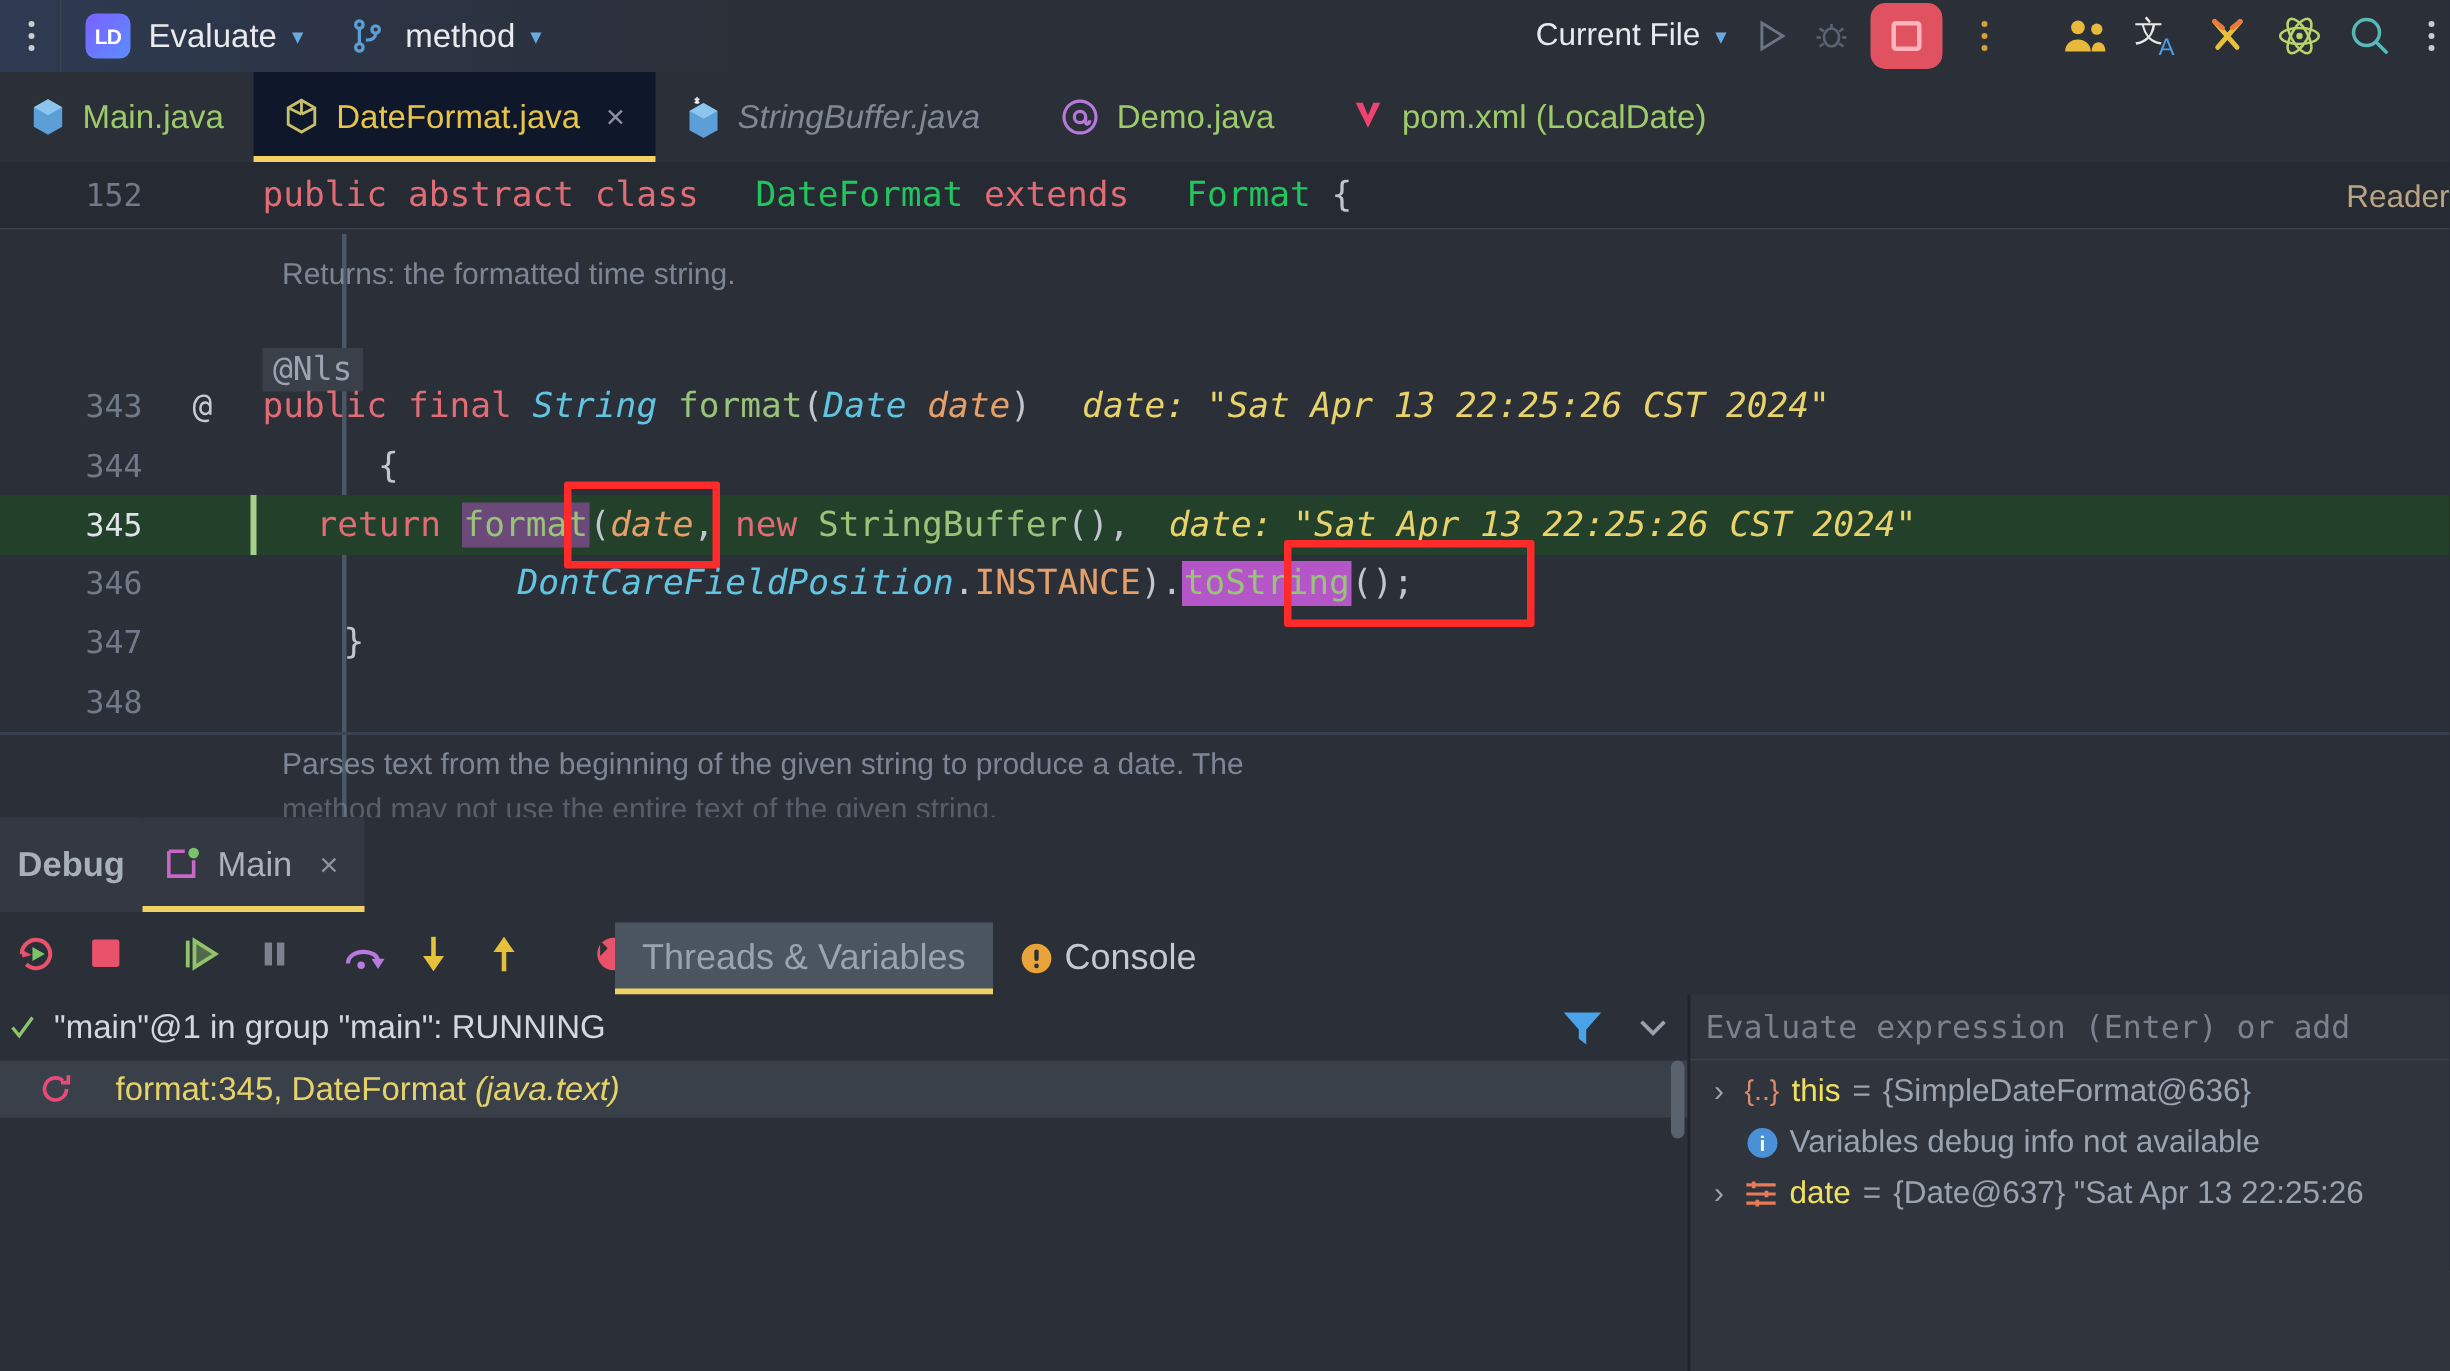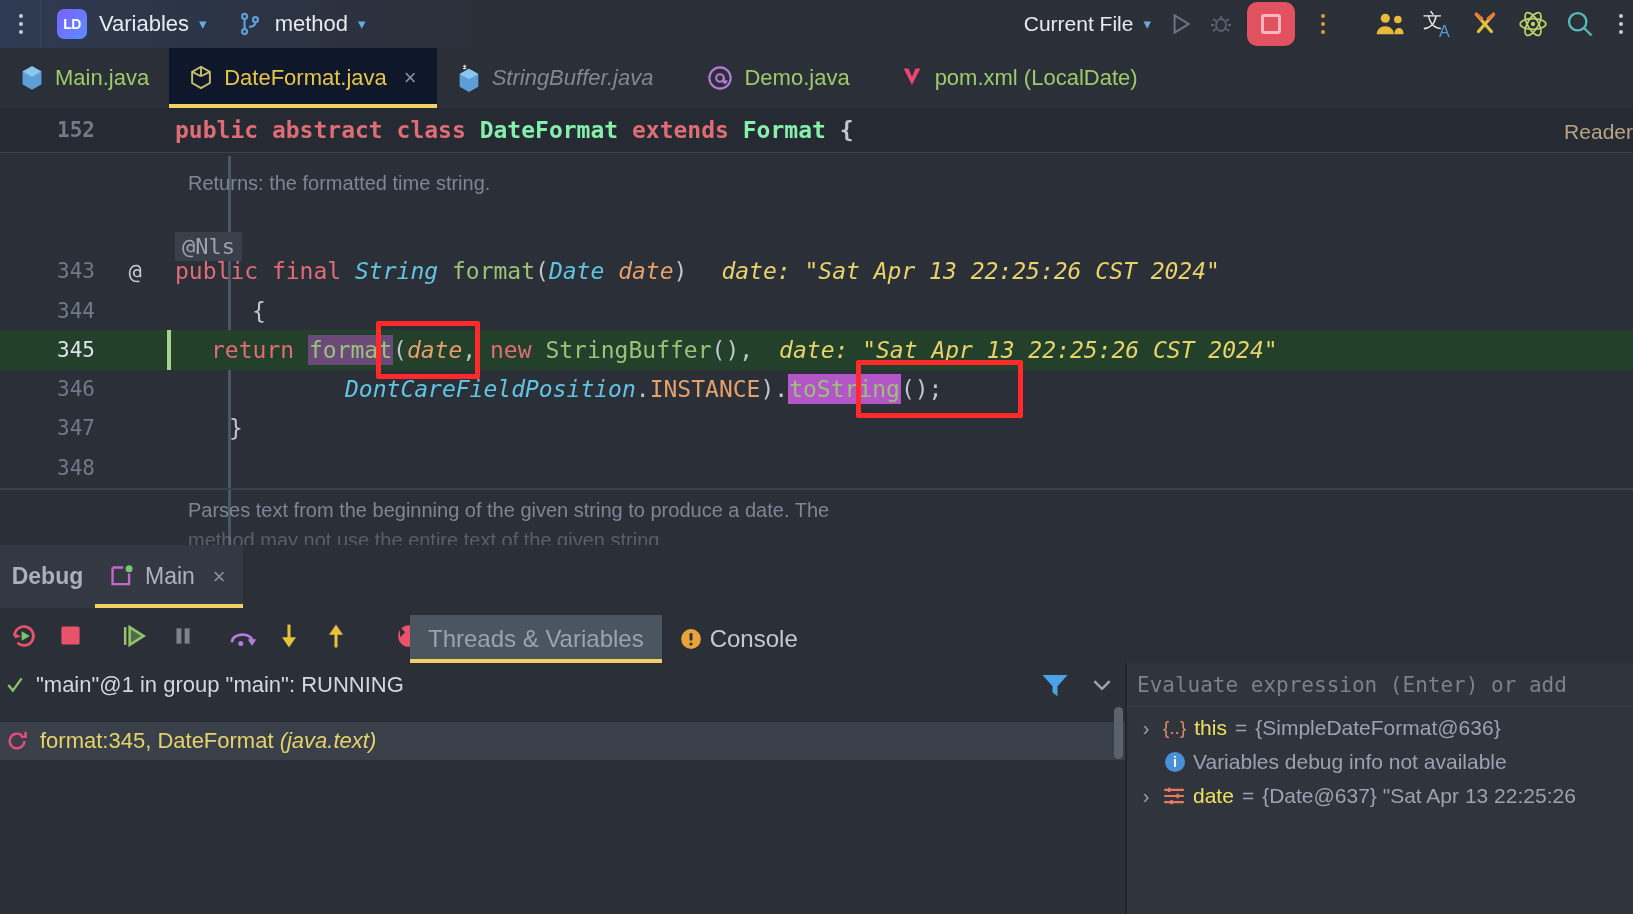--- a/index.html
+++ b/index.html
@@ -66,21 +66,21 @@
     position:absolute; left:0; top:0; width:1633px; height:45px; background:#262a32;
     border-bottom:1px solid #3a4150;
   }
   .code-line { position:absolute; left:0; width:1633px; height:40px; display:flex; align-items:center; }
   .gutter-num { width:95px; text-align:right; color:#707a89; font-size:21px;
                 font-family:"DejaVu Sans Mono", monospace; }
   .gutter-icon { width:80px; text-align:center; color:#c7cbd1; font-size:22px; }
   .codetext { font-size:23px; white-space:pre; letter-spacing:0px; }
 
   .k  { color:#e06c75; }          
-  .ty { color:#86efac; }          
+  .ty { color:#22c55e;margin-left:24px; }          
   .cy { color:#61c4e0; }          
   .fn { color:#98c379; }          
   .pa { color:#e5a06a; }          
   .pu { color:#c0c5ce; }          
   .hint { color:#e8d26a; font-style:italic; }
   .doc { color:#7d8694; font-family:"Liberation Sans", sans-serif; font-size:20px;}
 
   .curline { background:#23402b; }
   .curline-bar { position:absolute; left:167px; width:4px; height:40px; background:#a8d08d; }
 
@@ -113,21 +113,21 @@
   .sub-tab { height:48px; display:flex; align-items:center; padding:0 18px; gap:8px; position:relative; }
   .sub-tab.sel { background:#4a5560; }
   .sub-tab.sel::after { content:""; position:absolute; left:0; right:0; bottom:0; height:4px; background:#f0d264;}
   .sub-tab .label { font-size:24px; color:#9aa3b0; }
   .sub-tab.console .label { color:#c3cad4; }
 
   .frames { position:absolute; left:0; top:118px; width:1125px; height:251px; background:#2b2f38; }
   .frame-header { position:absolute; left:0; top:0; width:1125px; height:44px;
                   display:flex; align-items:center; gap:10px; padding-left:4px; }
   .frame-header .label { color:#d4d8de; font-size:22px; }
-  .frow { position:absolute; left:0; width:1125px; height:38px; display:flex; align-items:center; gap:10px; padding-left:4px;margin-top:15px; }
+  .frow { position:absolute; left:0; width:1125px; height:38px; display:flex; align-items:center; gap:27px; padding-left:24px; }
   .frow.sel { background:#3a4049; }
   .frow .txt { font-size:22px; }
   .frow .txt.active { color:#e5d36a; }
   .frow .txt.muted { color:#b8bfc9; }
   .frow .txt em { font-style:italic; }
   .frames-scroll { position:absolute; left:1114px; top:44px; width:9px; height:52px;
                    background:#5a626e; border-radius:5px; }
   .filter-ico { position:absolute; left:1040px; top:8px; }
   .chev-ico { position:absolute; left:1088px; top:8px; }
 
@@ -150,21 +150,21 @@
 <body>
 
 <div class="topbar">
   <div class="burger">
       <i></i>
       <i></i>
       <i></i>
     </div>
   <div class="vsep"></div>
   <div class="proj-badge">LD</div>
-  <div class="proj-name">Variables</div>
+  <div class="proj-name">Evaluate</div>
   <div class="chev">▾</div>
   <div class="branch-wrap">
     <span class="ico">
       <svg width="26" height="28" viewBox="0 0 24 24" fill="none" stroke="#5b9fd6" stroke-width="2">
         <circle cx="7" cy="5" r="2.3"></circle>
           <circle cx="7" cy="19" r="2.3"></circle>
           <circle cx="17" cy="8" r="2.3"></circle>
         <path d="M7 7.3v9.4M17 10.3c0 3.5-3 4.2-6 4.2"></path>
       </svg>
     </span>
@@ -289,21 +289,21 @@
           <path d="M3 3l7 14L17 3l-4 0L10 10 7 3z" fill="#f0436f"></path>
         </svg>
     </span>
     <span class="label">pom.xml (LocalDate)</span>
   </div>
 </div>
 
 <div class="editor">
 
   <div class="sticky"></div>
-  <div class="code-line" style="top:2px;font-weight:bold;">
+  <div class="code-line" style="top:2px;">
     <span class="gutter-num">152</span>
     <span class="gutter-icon"></span>
     <span class="codetext"><span class="k">public abstract class </span><span class="ty">DateFormat </span><span class="k">extends </span><span class="ty">Format </span><span class="pu">{</span></span>
   </div>
   <div class="reader-lbl">Reader</div>
 
   <div class="fold-bar" style="top:48px; height:390px;"></div>
   <div class="code-line" style="top:55px;">
     <span class="gutter-num"></span>
     <span class="gutter-icon"></span>

